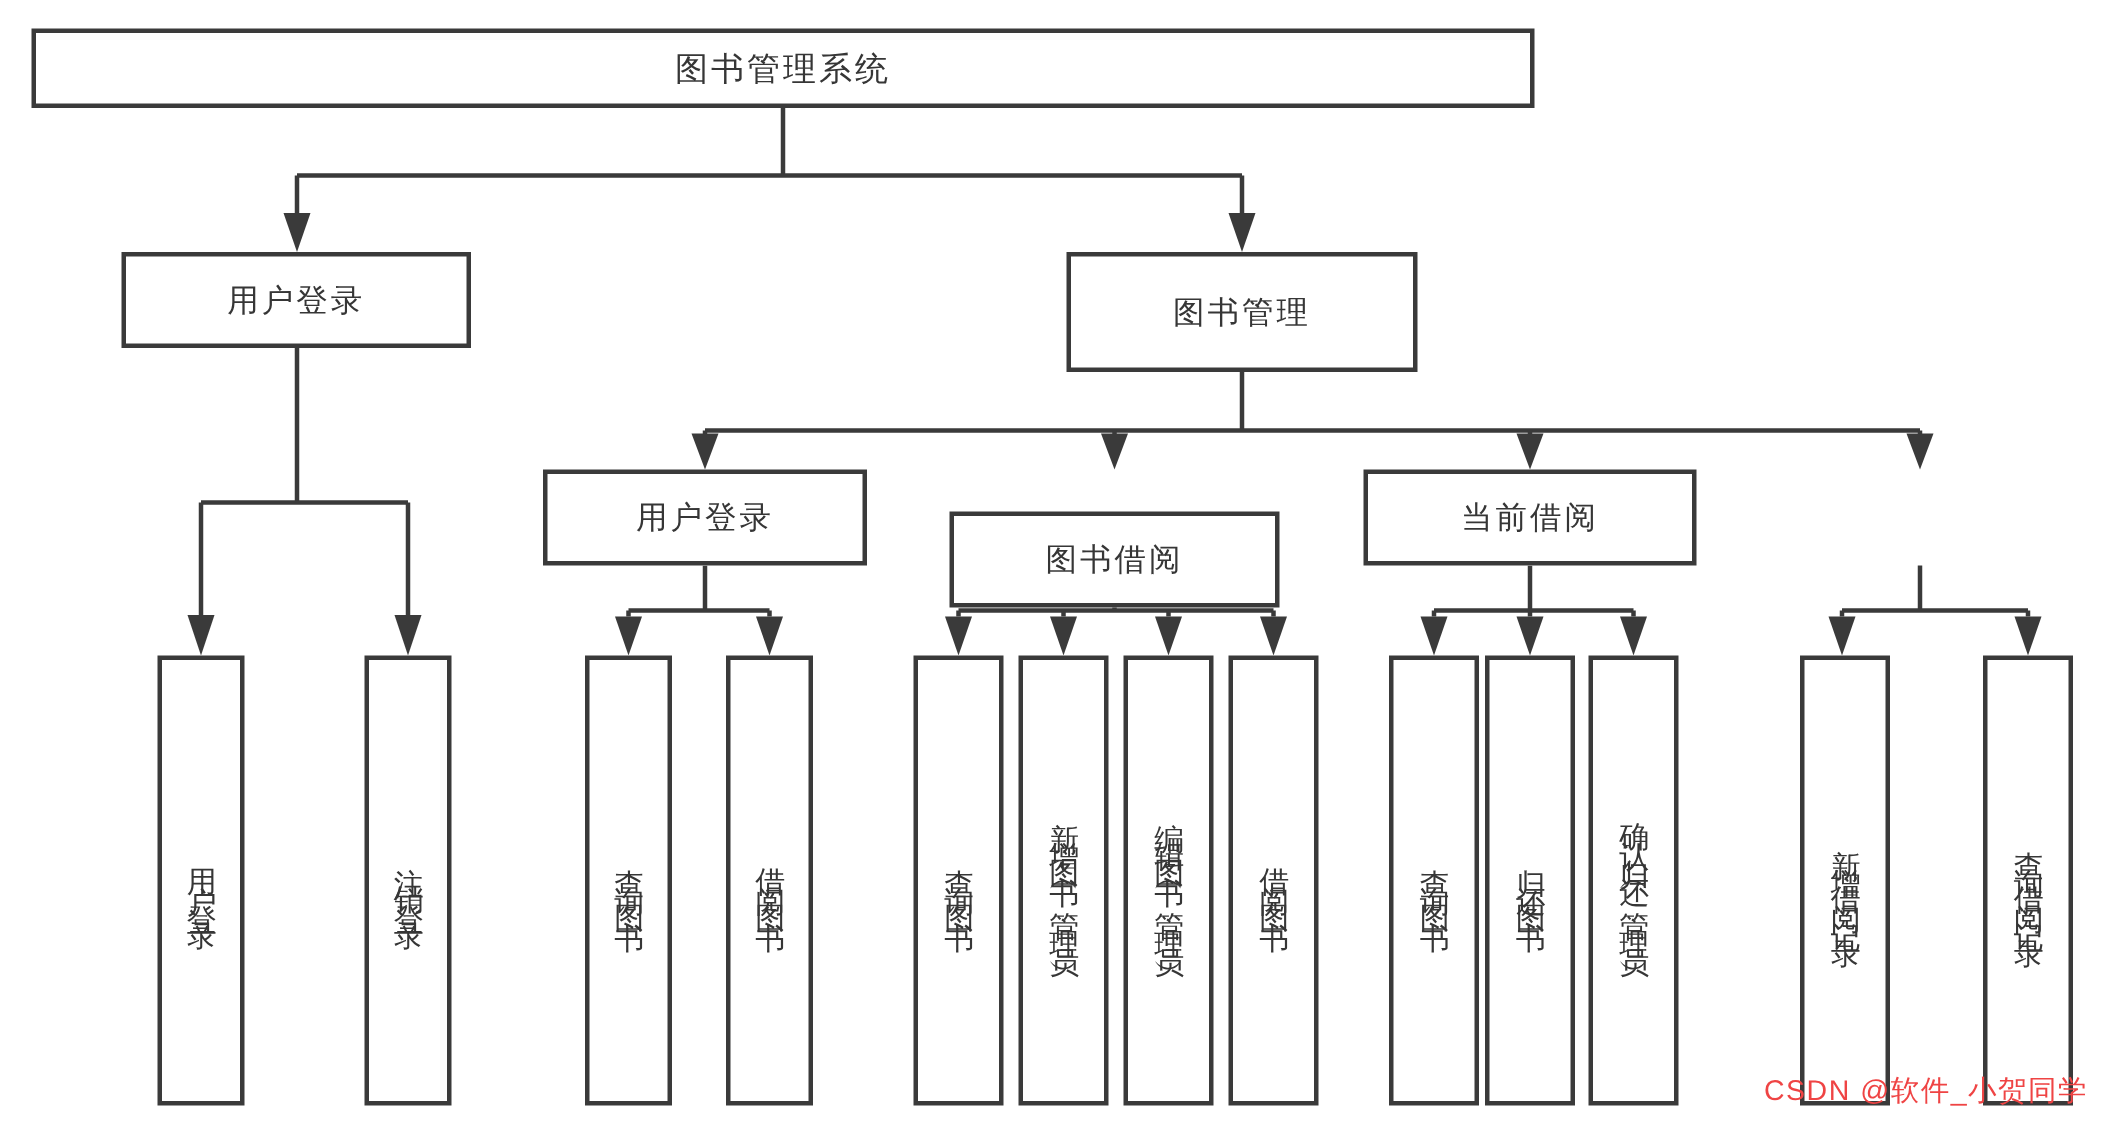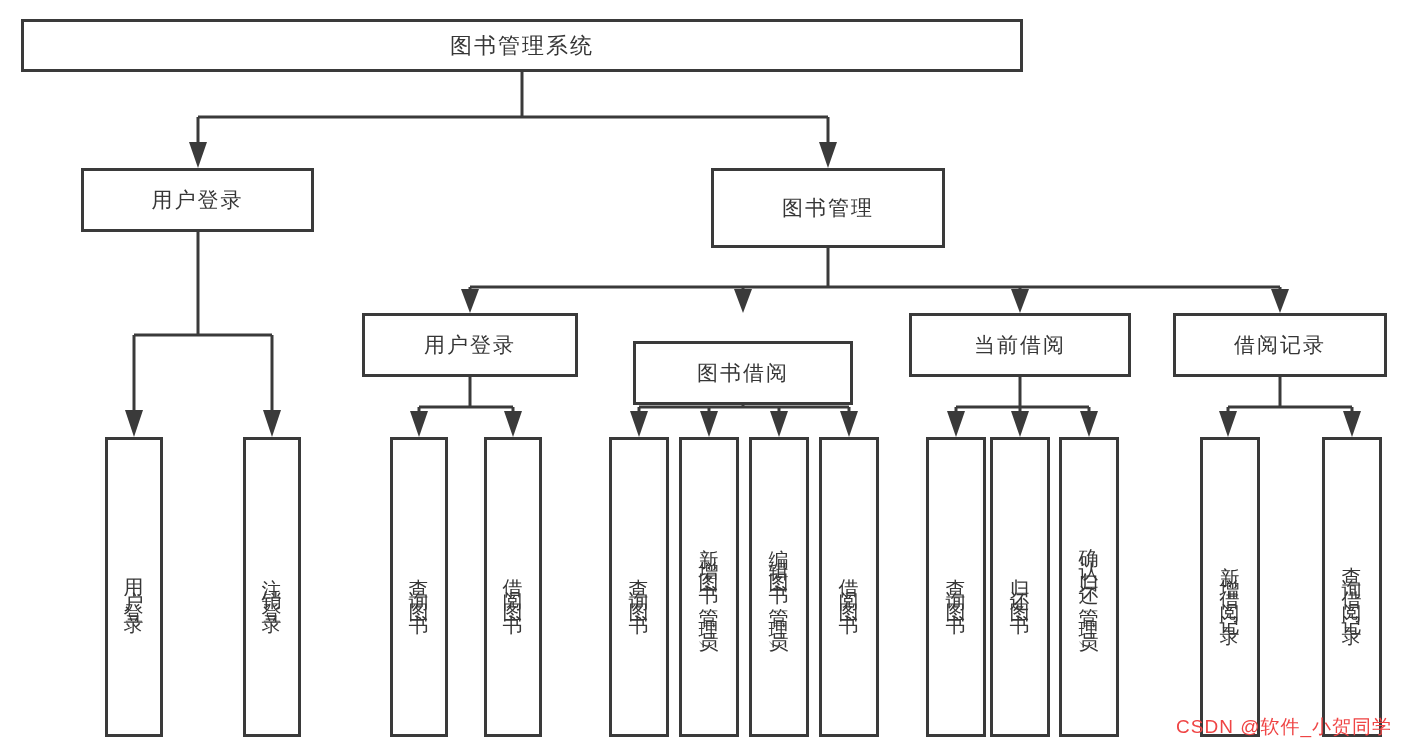--- a/index.html
+++ b/index.html
@@ -172,23 +172,20 @@
 
   <div class="box n-newbook">
     <span class="h-label">用户登录</span>
   </div>
   <div class="box n-borrow">
     <span class="h-label">图书借阅</span>
   </div>
   <div class="box n-current">
     <span class="h-label">当前借阅</span>
   </div>
-  <div class="box n-records">
-    <span class="h-label">借阅记录</span>
-  </div>
 
   <div class="box leaf n-l1">
     <span class="v-label">用户登录</span>
   </div>
   <div class="box leaf n-l2">
     <span class="v-label">注销登录</span>
   </div>
   <div class="box leaf n-l3">
     <span class="v-label">查询图书</span>
   </div>

